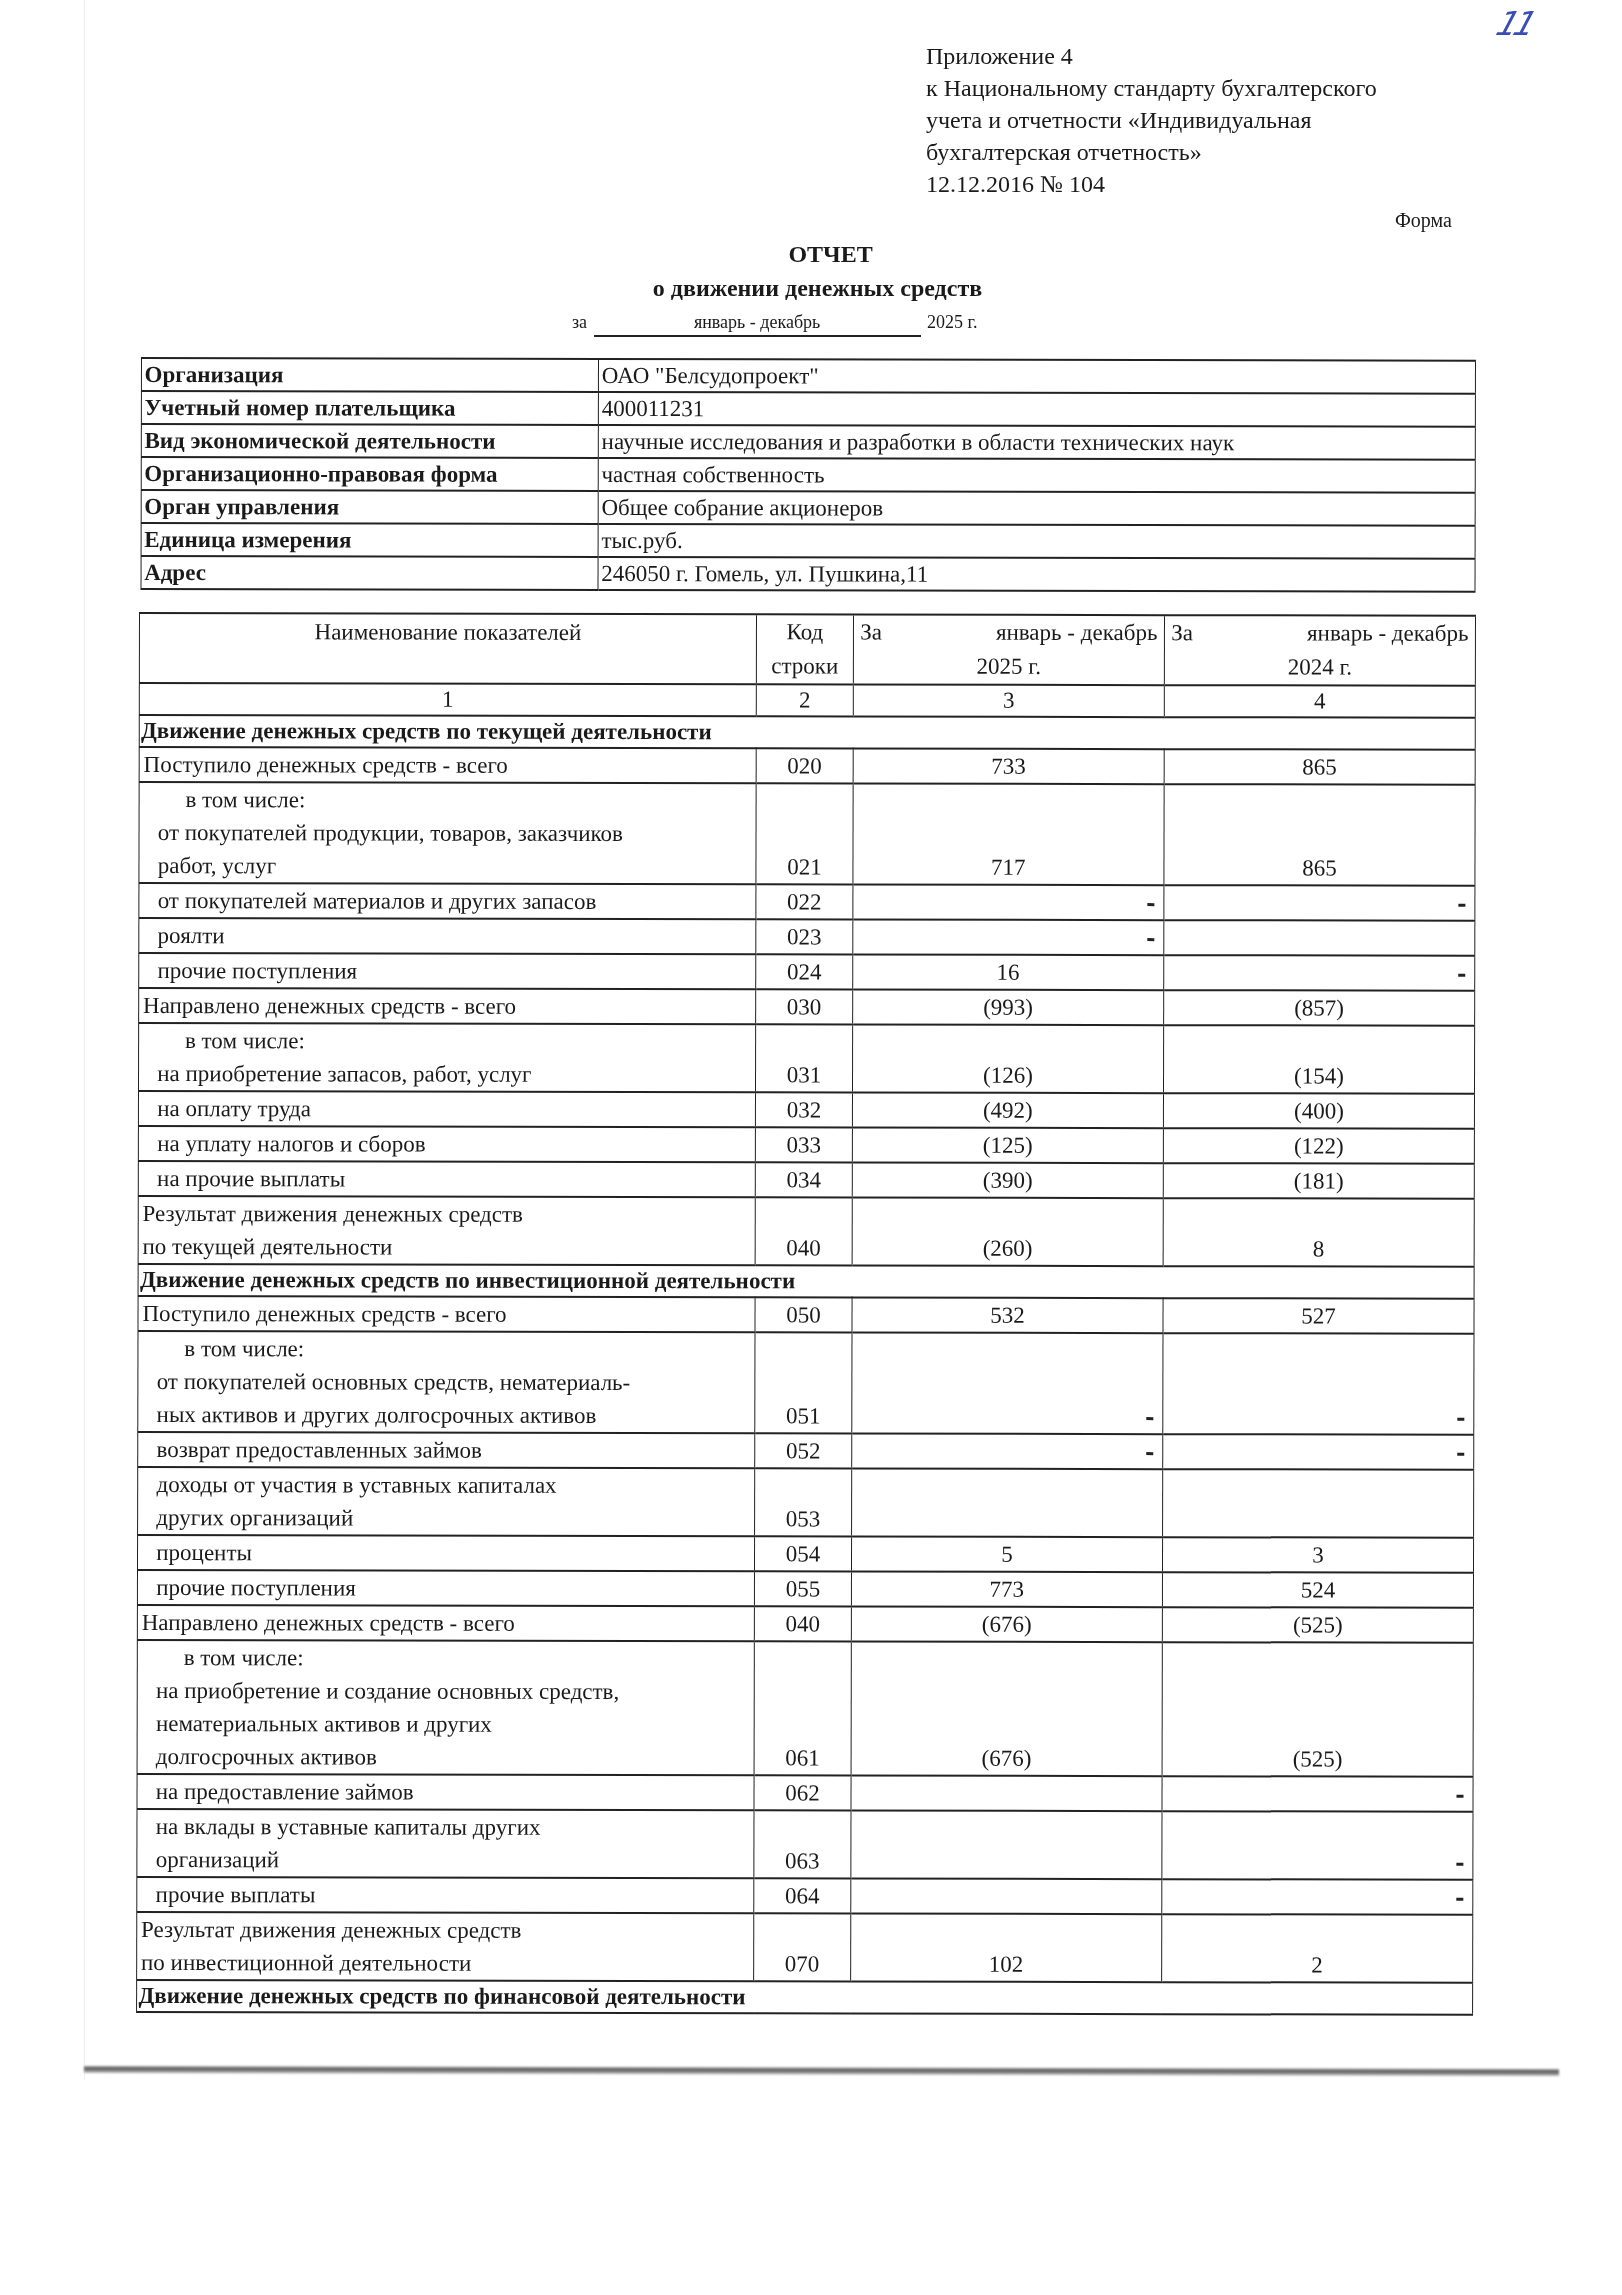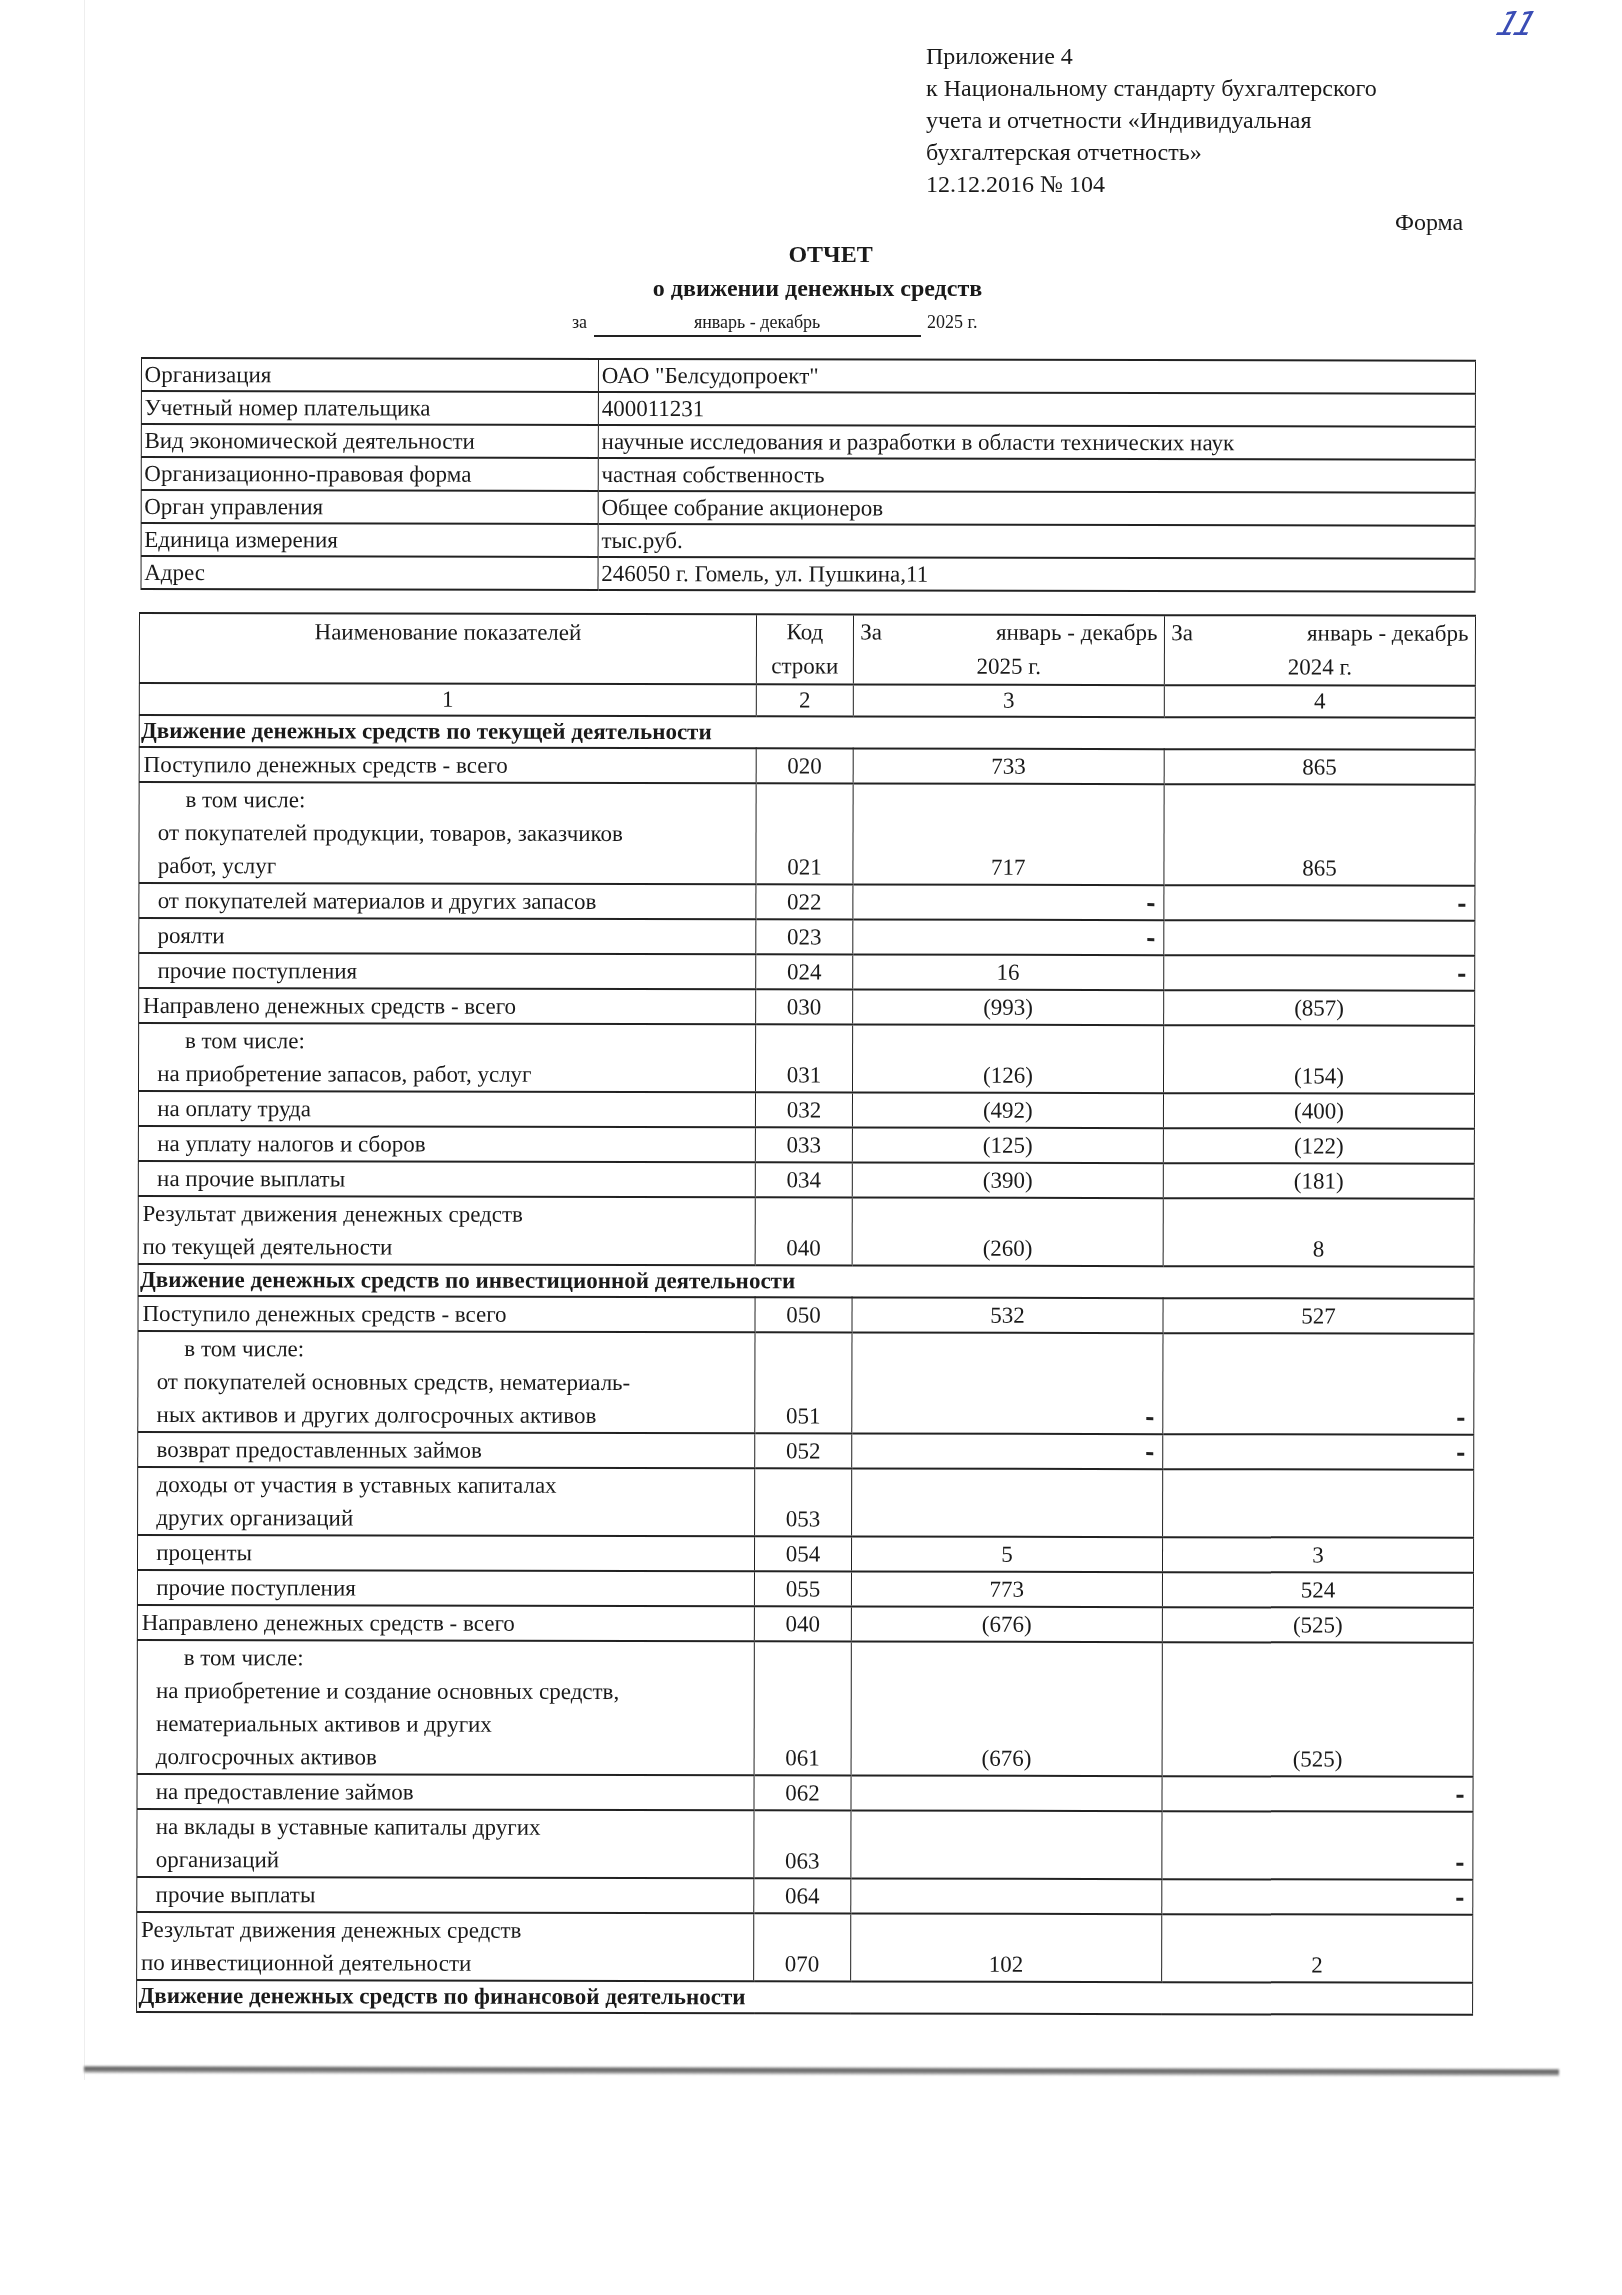--- a/index.html
+++ b/index.html
@@ -51,21 +51,21 @@
       left: 926px;
       top: 40px;
       font-size: 24px;
       line-height: 32px;
     }
     .appendix div { white-space: nowrap; }
     .forma {
       position: absolute;
       left: 1395px;
       top: 209px;
-      font-size: 24px;
+      font-size: 20px;
     }
     .title-block {
       position: absolute;
       left: 0;
       width: 1622px;
       text-align: center;
     }
     .title-main {
       top: 241px;
       font-size: 24px;
@@ -108,21 +108,21 @@
     .info-table td {
       border: 1.3px solid #222;
       border-top: 2.6px solid #222;
       padding: 0 2.6px;
       height: 31px;
       line-height: 31px;
       white-space: nowrap;
       vertical-align: bottom;
     }
     .info-table tr:last-child td { border-bottom: 2.6px solid #222; }
-    .info-table td.lbl { width: 451px; }
+    .info-table td.lbl { width: 451px; font-weight: bold; }
 
     
     .main-table {
       position: absolute;
       left: 139px;
       top: 612px;
       width: 1337px;
       border-collapse: collapse;
       font-size: 23px;
       transform: rotate(0.12deg);

